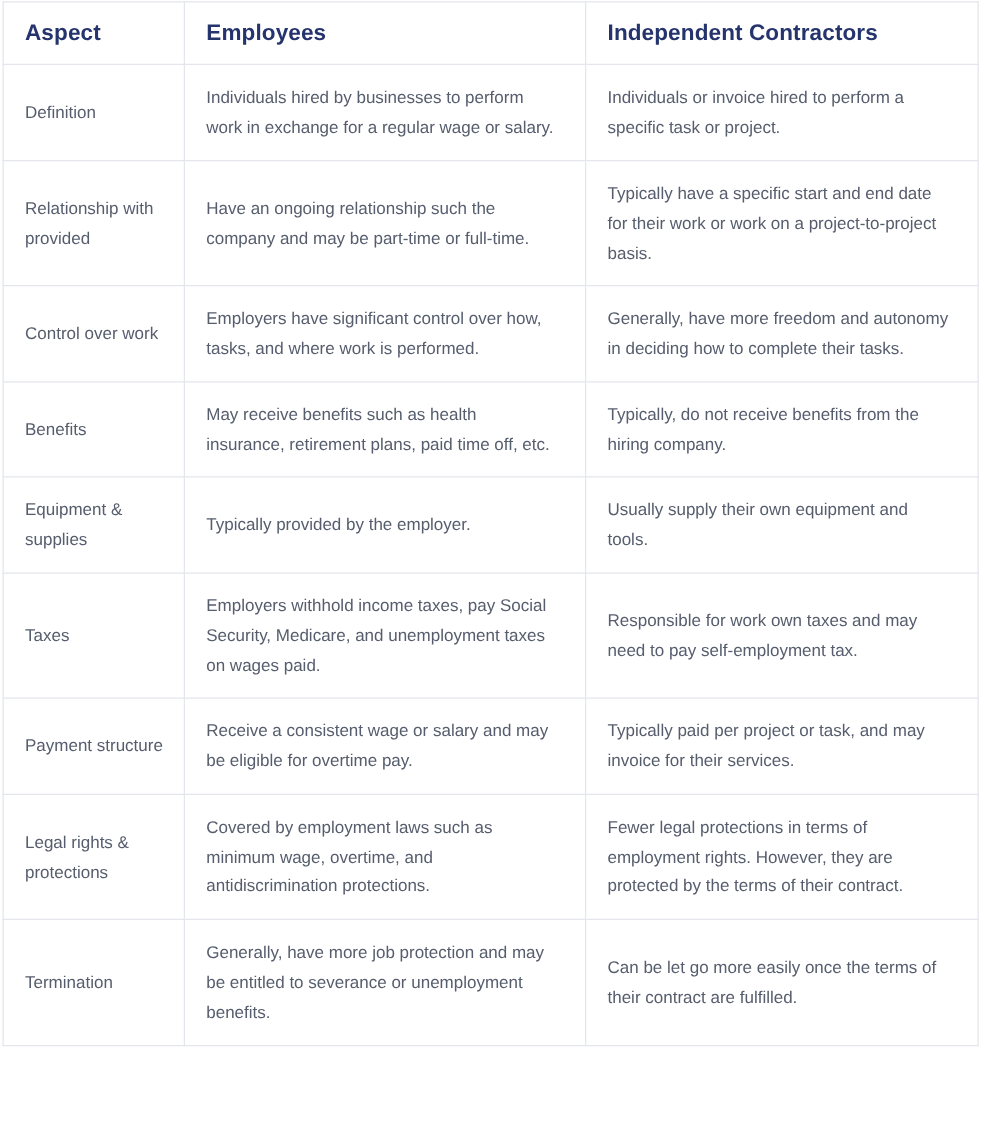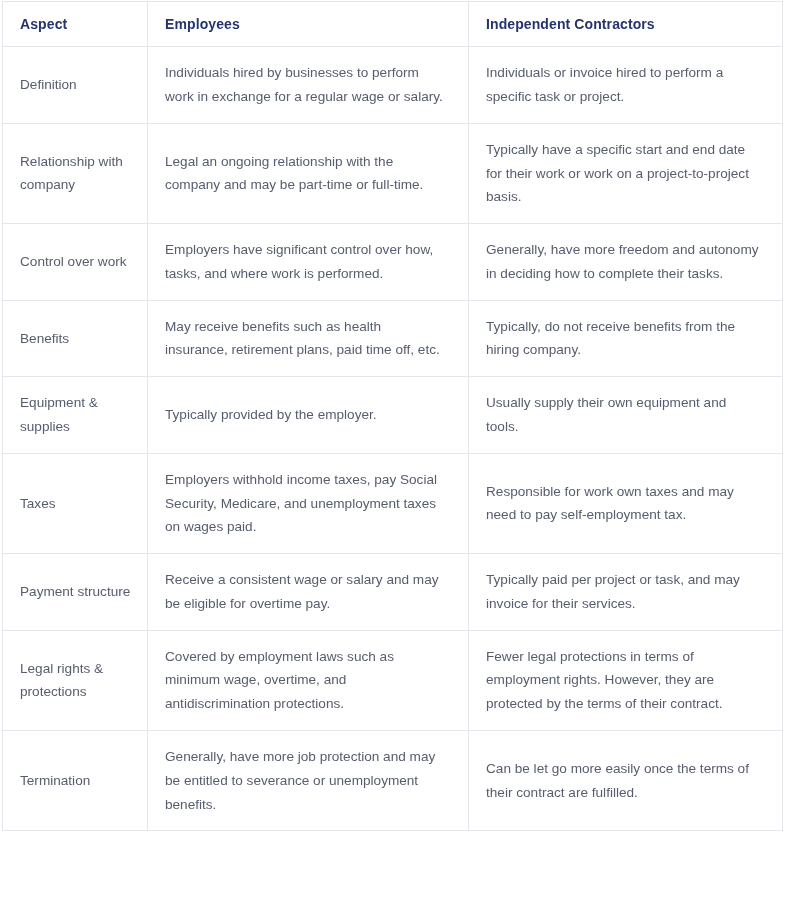--- a/index.html
+++ b/index.html
@@ -36,21 +36,21 @@
     border: 1px solid #e4e6ec;
     vertical-align: middle;
     text-align: left;
     padding: 14px 16px 14px 17px;
     box-sizing: border-box;
   }
 
   table.comparison-table thead th {
     color: #26346d;
     font-weight: bold;
-    font-size: 14px;
+    font-size: 18px;
     line-height: 1.3;
     padding-top: 13px;
     padding-bottom: 13px;
     letter-spacing: 0.1px;
   }
 
   table.comparison-table tbody td {
     color: #565d6d;
     font-weight: normal;
     font-size: 13.6px;
@@ -85,22 +85,22 @@
         <th>Independent Contractors</th>
       </tr>
     </thead>
     <tbody>
       <tr>
         <td class="aspect-cell">Definition</td>
         <td class="body-cell">Individuals hired by businesses to perform work in exchange for a regular wage or salary.</td>
         <td class="body-cell">Individuals or invoice hired to perform a specific task or project.</td>
       </tr>
       <tr>
-        <td class="aspect-cell">Relationship with company</td>
-        <td class="body-cell">Legal an ongoing relationship with the company and may be part-time or full-time.</td>
+        <td class="aspect-cell">Relationship with provided</td>
+        <td class="body-cell">Have an ongoing relationship such the company and may be part-time or full-time.</td>
         <td class="body-cell">Typically have a specific start and end date for their work or work on a project-to-project basis.</td>
       </tr>
       <tr>
         <td class="aspect-cell">Control over work</td>
         <td class="body-cell">Employers have significant control over how, tasks, and where work is performed.</td>
         <td class="body-cell">Generally, have more freedom and autonomy in deciding how to complete their tasks.</td>
       </tr>
       <tr>
         <td class="aspect-cell">Benefits</td>
         <td class="body-cell">May receive benefits such as health insurance, retirement plans, paid time off, etc.</td>

